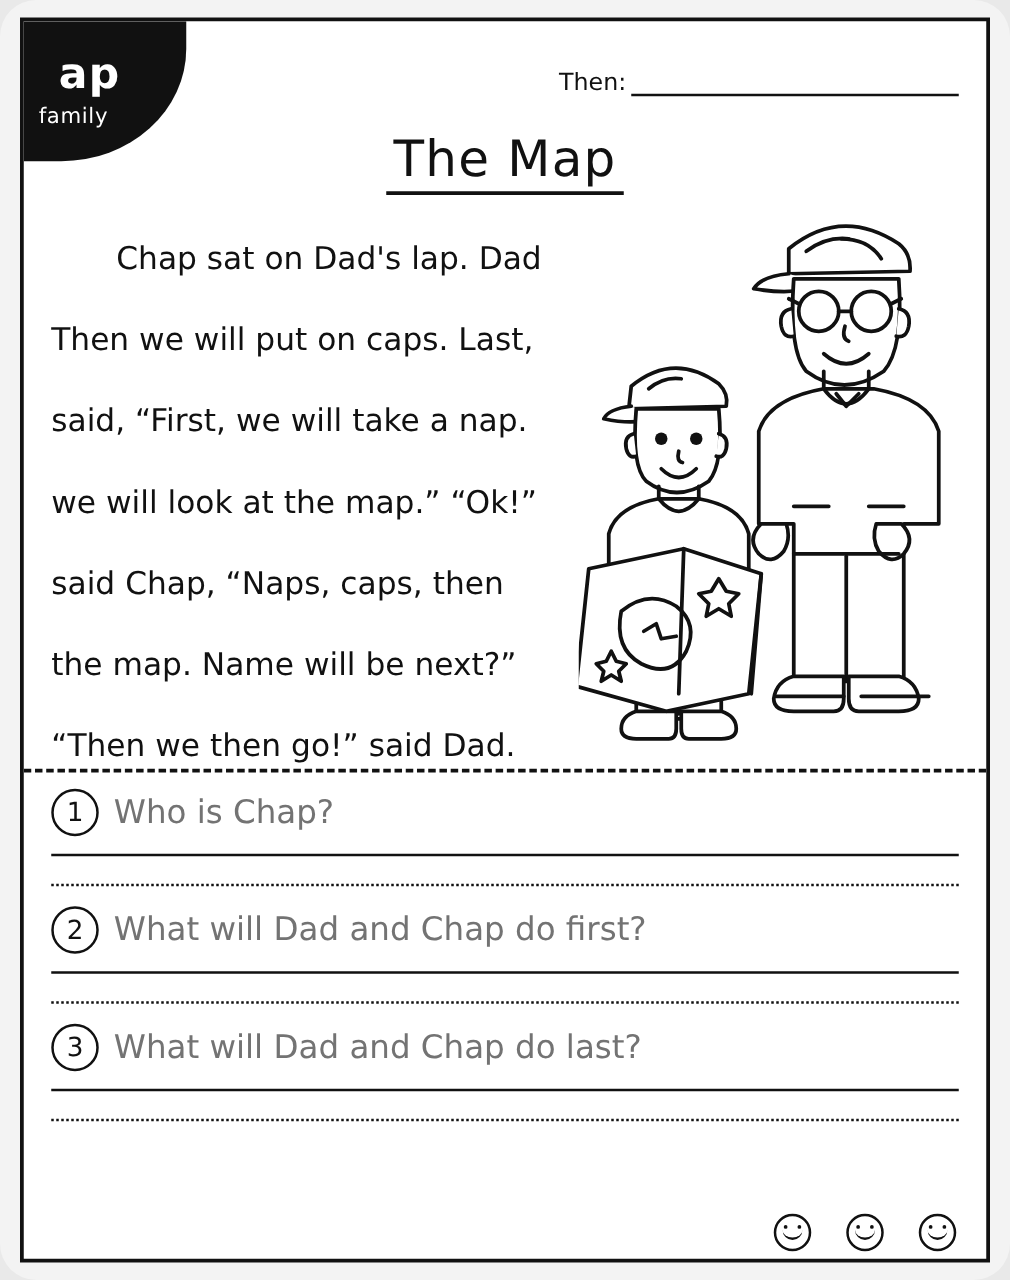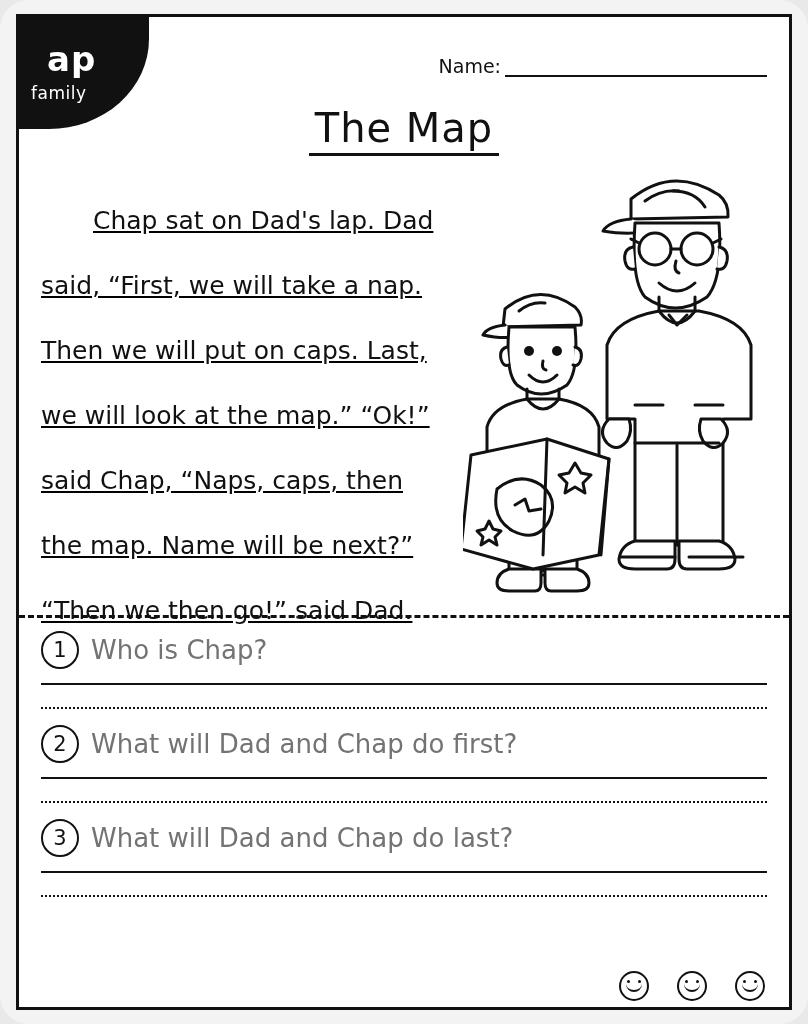--- a/index.html
+++ b/index.html
@@ -99,24 +99,23 @@
     color: #111;
     border-bottom: 3px solid #111;
     padding: 0 6px 2px 6px;
     letter-spacing: 1px;
     font-family: "DejaVu Sans", sans-serif;
   }
 
   
   .passage {
     position: absolute;
-    top: 172px;
+    top: 158px;
     left: 22px;
     width: 430px;
-    text-decoration: underline;
   }
   .passage p {
     margin: 0 0 1px 0;
     font-size: 25px;
     line-height: 64px;
     color: #111;
     white-space: nowrap;
     font-family: "DejaVu Sans", sans-serif;
   }
   .passage p.indent { text-indent: 52px; }
@@ -219,32 +218,32 @@
 
 <div class="page">
   <div class="sheet">
 
     <div class="corner-badge">
       <div class="badge-main">ap</div>
       <div class="badge-sub">family</div>
     </div>
 
     <div class="name-row">
-      <span class="name-label">Name:</span>
+      <span class="name-label">Then:</span>
       <span class="name-blank"></span>
     </div>
 
     <div class="title">
       <span>The Map</span>
     </div>
 
     <div class="passage">
       <p class="indent">Chap sat on Dad's lap.  Dad</p>
+      <p>Then we will put on caps.  Last,</p>
       <p>said, “First, we will take a nap.</p>
-      <p>Then we will put on caps.  Last,</p>
       <p>we will look at the map.”  “Ok!”</p>
       <p>said Chap, “Naps, caps, then</p>
       <p>the map.  Name will be next?”</p>
       <p>“Then we then go!” said Dad.</p>
     </div>
 
     <div class="illustration">
       <svg width="320" height="460" viewBox="0 0 320 460" fill="none" stroke="#111" stroke-width="3" stroke-linecap="round" stroke-linejoin="round">
 
         <path d="M168 62 q42 -34 88 -4 q10 8 9 22 l-97 2 z" fill="#fff"></path>

